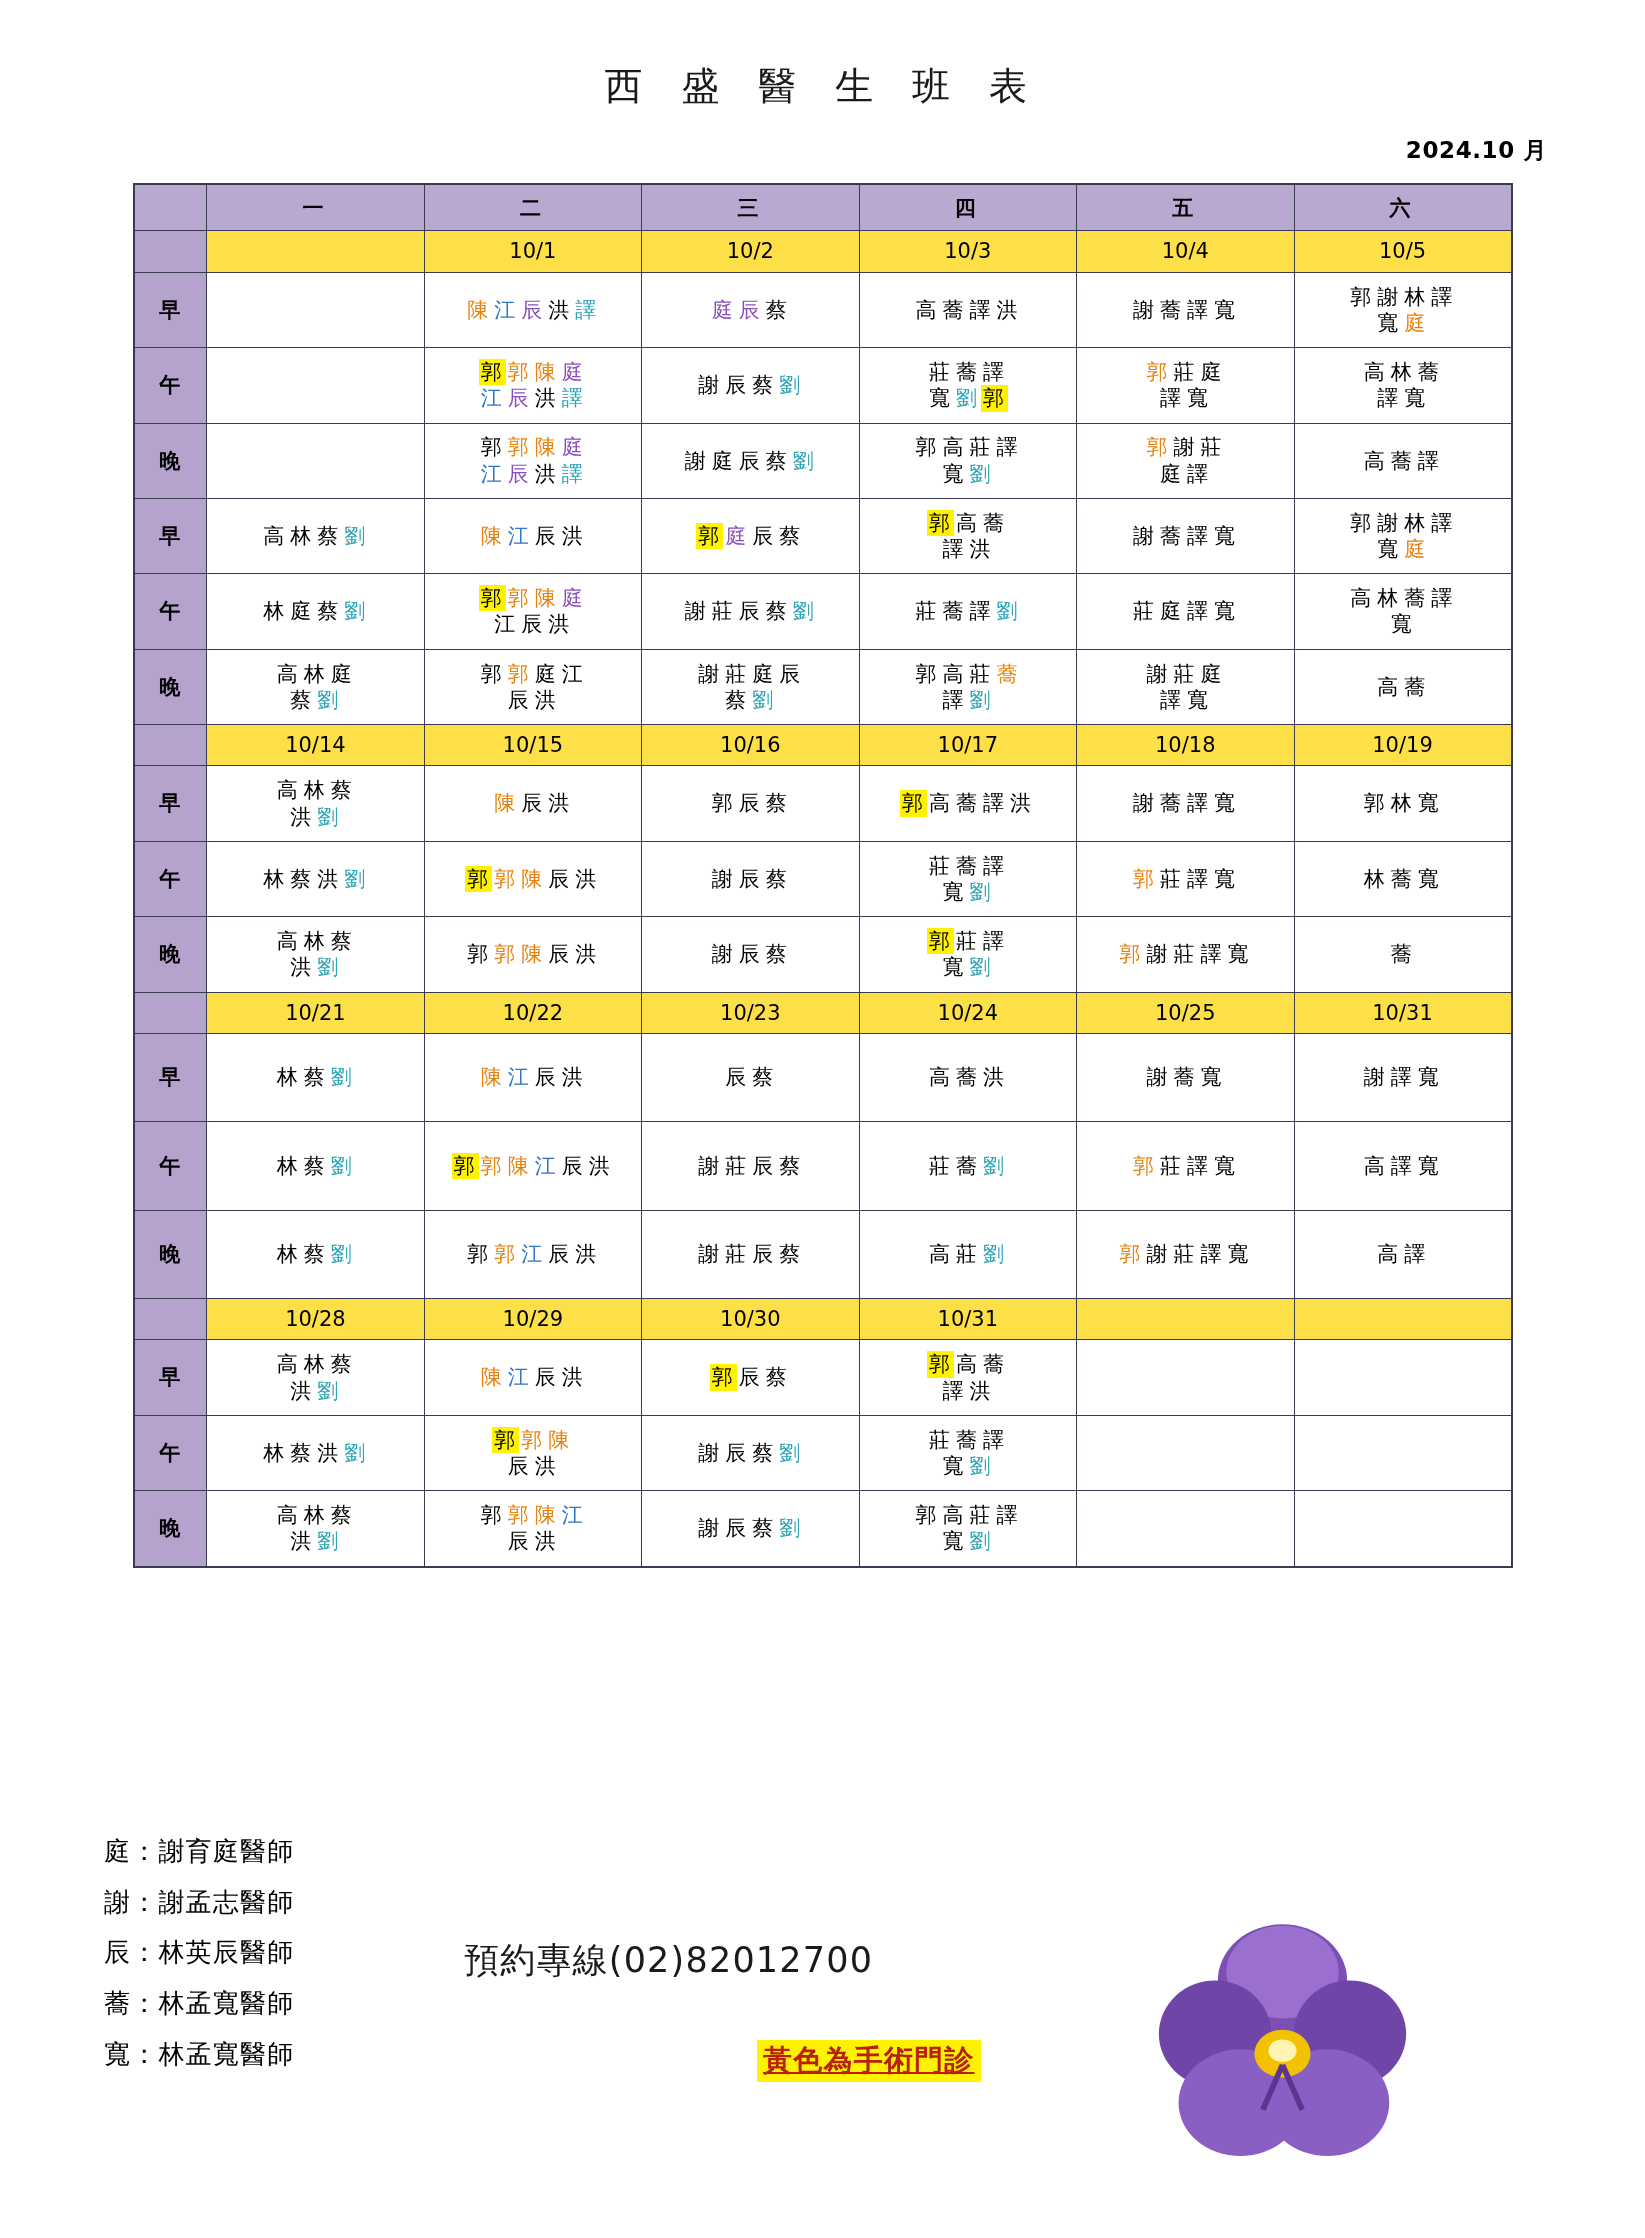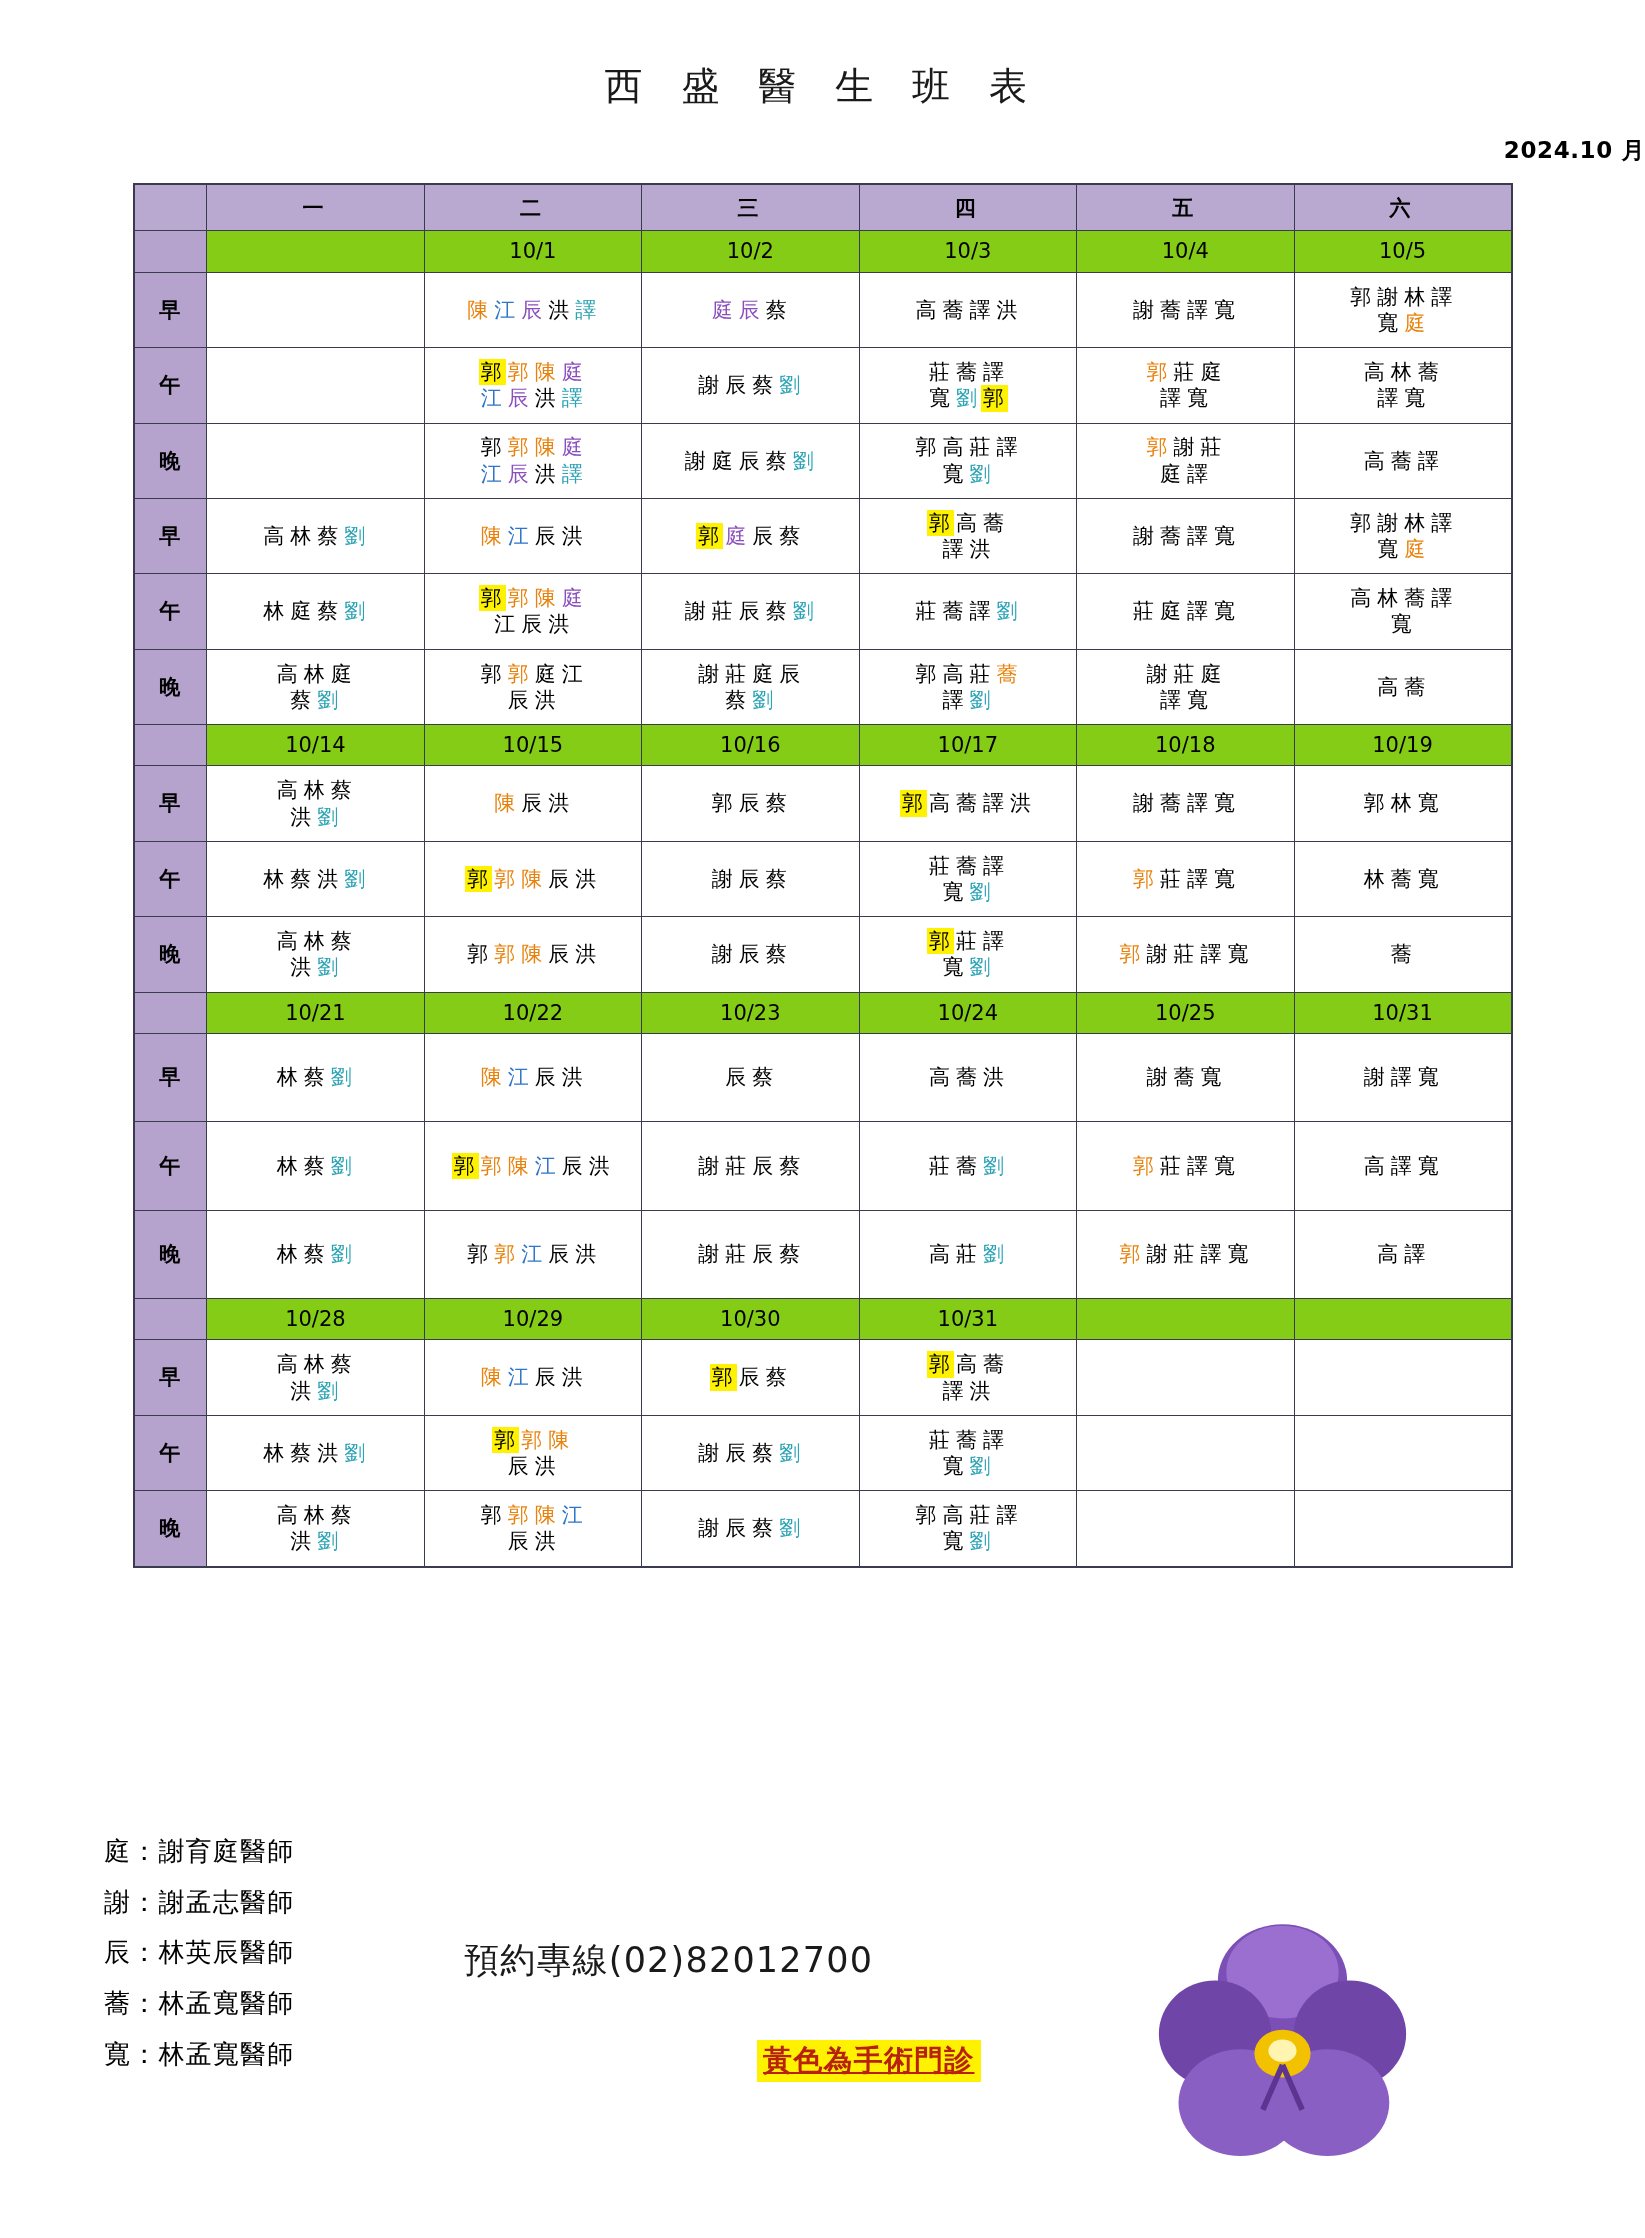--- a/index.html
+++ b/index.html
@@ -25,20 +25,21 @@
   .title {
     text-align: center;
     font-size: 38px;
     letter-spacing: 13.4px;
     font-weight: 400;
     padding-top: 61px;
     color: #1a1a1a;
   }
   .month-line {
     text-align: right;
+    padding-right: 98px;
     margin-top: 23px;
     font-size: 23px;
     font-weight: 700;
     letter-spacing: 0.6px;
   }
   table.sched {
     border-collapse: collapse;
     margin: 17px auto 0 auto;
     width: 1380px;
     table-layout: fixed;
@@ -70,21 +71,21 @@
     letter-spacing: 1.2px;
   }
   td.rowlabel {
     background: #b5a3cd;
     font-weight: 700;
     font-size: 22px;
     letter-spacing: 1.2px;
     width: 73px;
   }
   td.datecell {
-    background: #84cc16;
+    background: #fde047;
     font-size: 23px;
     height: 38px;
   }
   td.cell {
     height: 72px;
     background: #ffffff;
     font-size: 22px;
   }
   td.cell.tall { height: 85px; }
   .ln { display: block; white-space: nowrap; letter-spacing: 2.4px; }

